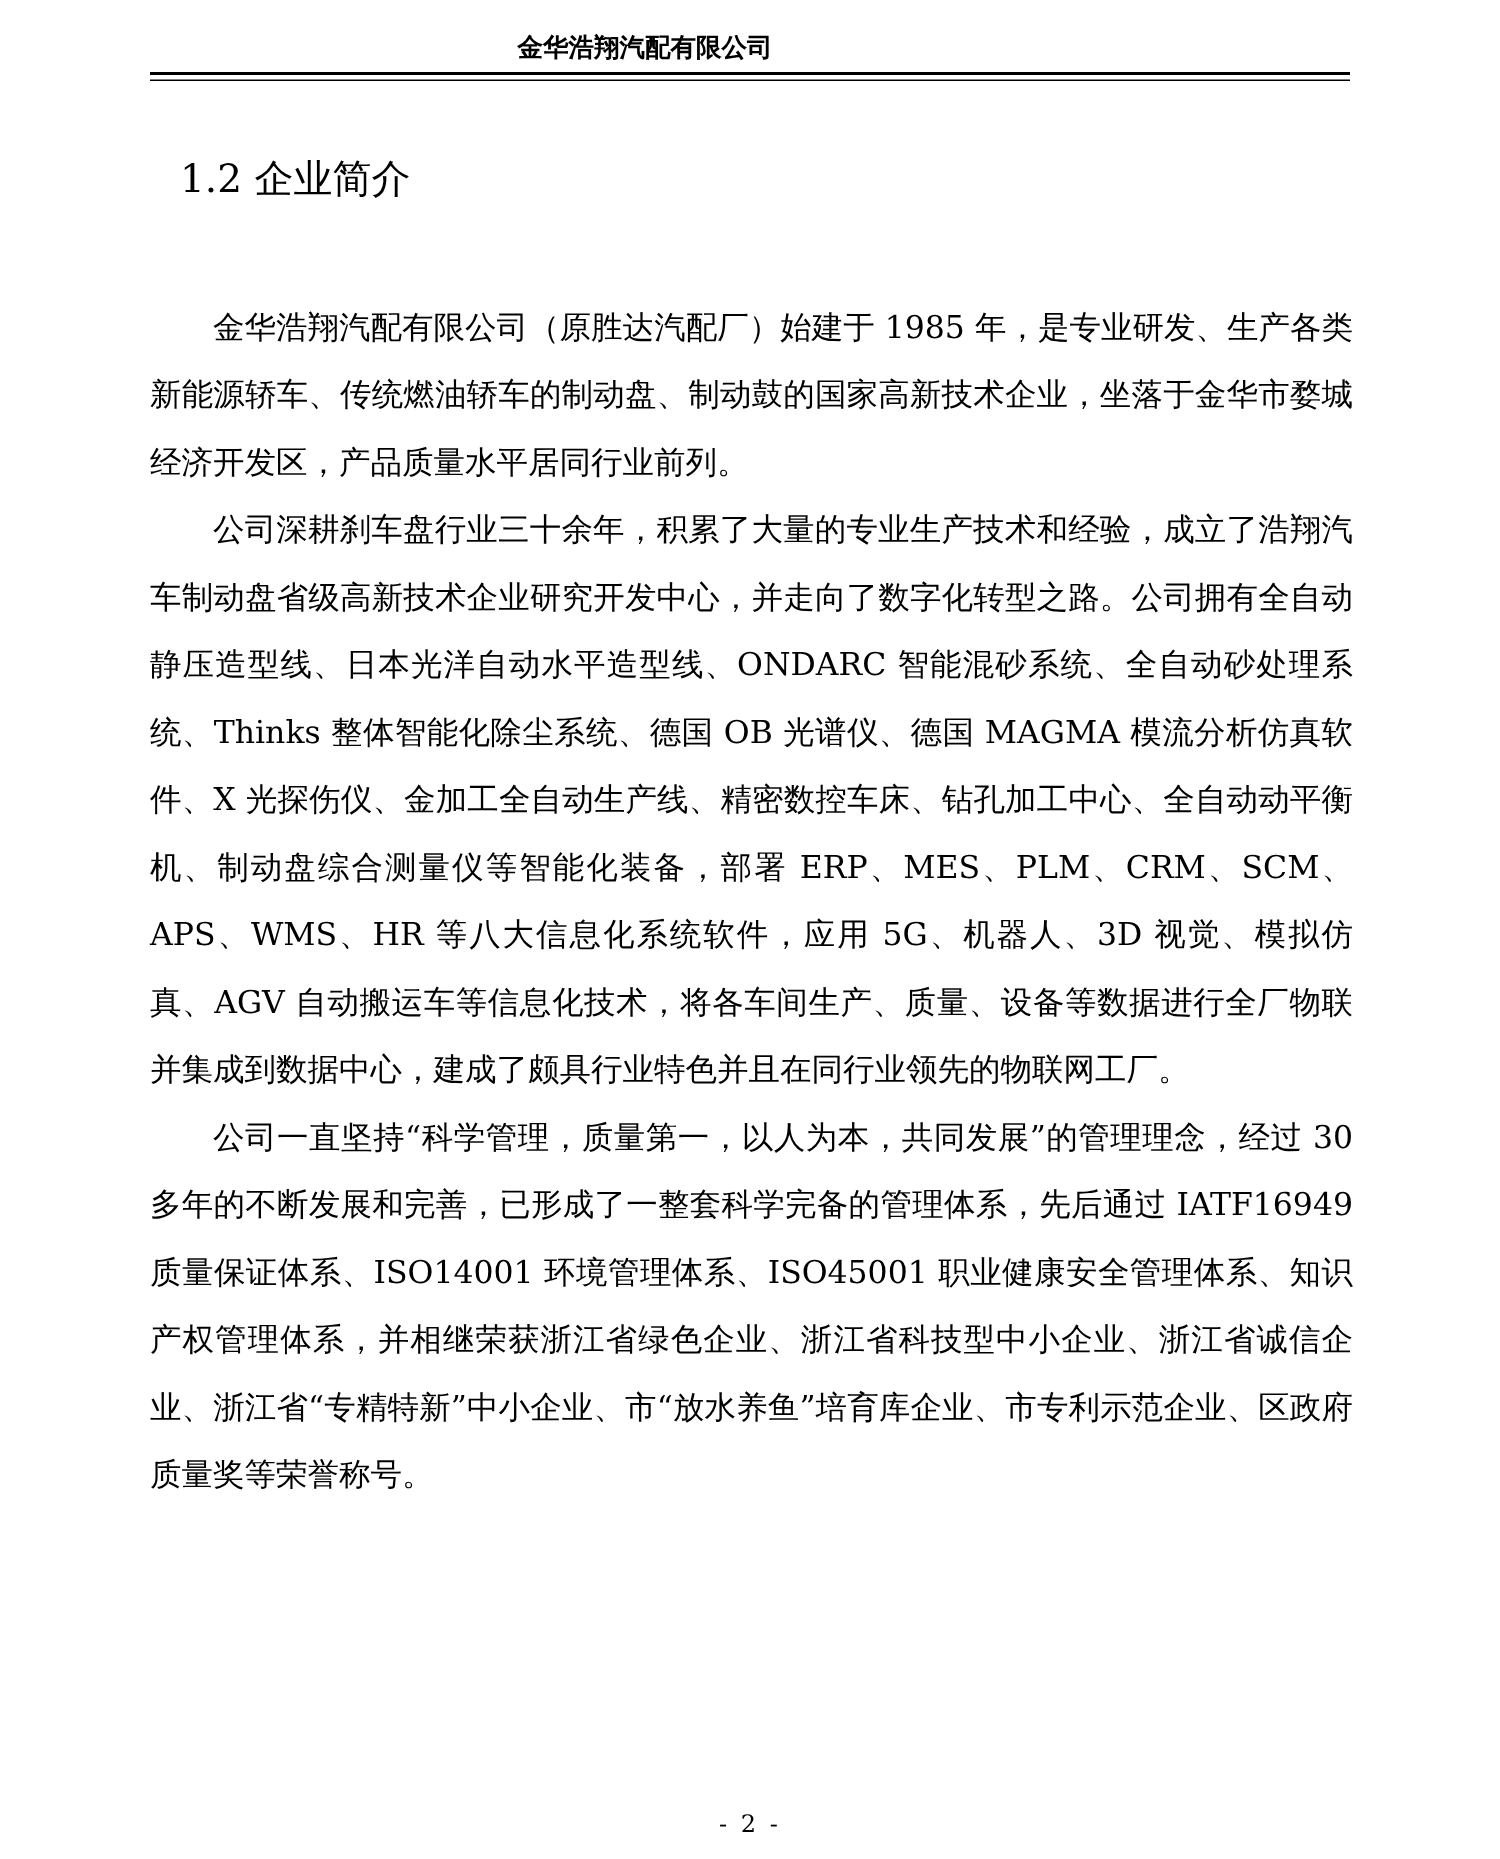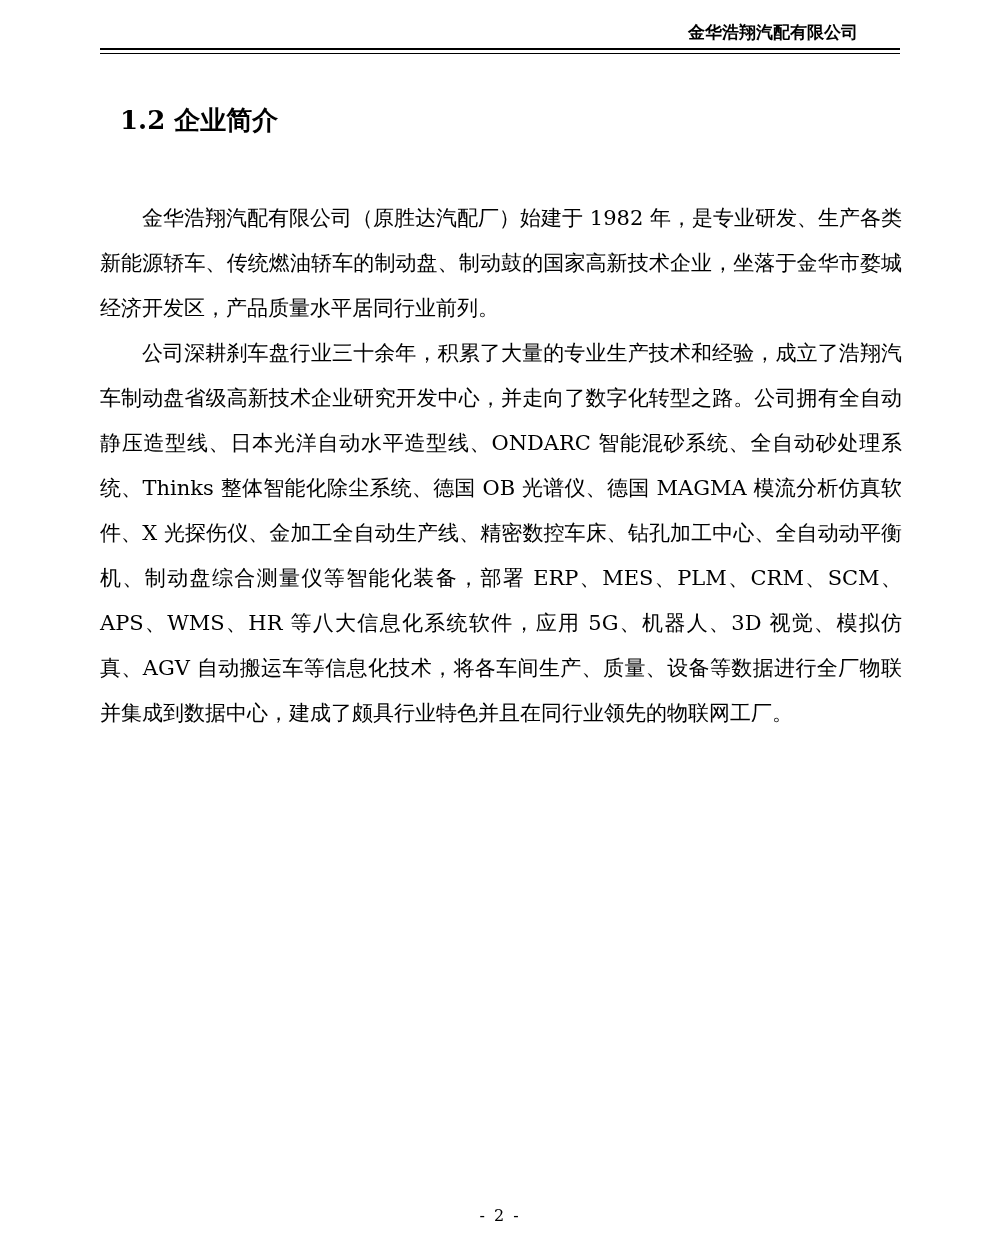--- a/index.html
+++ b/index.html
@@ -18,21 +18,21 @@
     overflow: hidden;
     box-sizing: border-box;
   }
   
   .page-header {
     margin: 0 100px;
     padding-top: 20px;
   }
   .header-row {
     display: flex;
-    justify-content: flex-end;
+    justify-content: space-between;
     align-items: baseline;
     padding: 0 42px 0 245px;
     font-size: 17px;
     font-weight: bold;
     line-height: 24px;
     white-space: nowrap;
     gap: 40px;
   }
   .header-report-title {
     letter-spacing: 7px;
@@ -43,21 +43,21 @@
     border-top: 2.5px solid #000;
     border-bottom: 1.5px solid #000;
   }
   
   .doc-body {
     margin: 0 98px 0 100px;
   }
   .section-title {
     font-size: 26px;
     line-height: 34px;
-    font-weight: bold;
+    font-weight: normal;
     margin: 49px 0 59px 20px;
   }
   .doc-body p {
     margin: 0;
     font-size: 21px;
     line-height: 45px;
     text-align: justify;
     text-justify: inter-ideograph;
     text-indent: 2em;
     word-break: break-word;
@@ -81,24 +81,25 @@
   <header class="page-header">
     <div class="header-row">
       <span class="header-company">金华浩翔汽配有限公司</span>
     </div>
     <div class="double-rule"></div>
   </header>
 
   <main class="doc-body">
     <h2 class="section-title">1.2 企业简介</h2>
 
-    <p>金华浩翔汽配有限公司（原胜达汽配厂）始建于 1982 年，是专业研发、生产各类新能源轿车、传统燃油轿车的制动盘、制动鼓的国家高新技术企业，坐落于金华市婺城经济开发区，产品质量水平居同行业前列。</p>
+    <p>金华浩翔汽配有限公司（原胜达汽配厂）始建于 1985 年，是专业研发、生产各类新能源轿车、传统燃油轿车的制动盘、制动鼓的国家高新技术企业，坐落于金华市婺城经济开发区，产品质量水平居同行业前列。</p>
 
     <p>公司深耕刹车盘行业三十余年，积累了大量的专业生产技术和经验，成立了浩翔汽车制动盘省级高新技术企业研究开发中心，并走向了数字化转型之路。公司拥有全自动静压造型线、日本光洋自动水平造型线、ONDARC 智能混砂系统、全自动砂处理系统、Thinks 整体智能化除尘系统、德国 OB 光谱仪、德国 MAGMA 模流分析仿真软件、X 光探伤仪、金加工全自动生产线、精密数控车床、钻孔加工中心、全自动动平衡机、制动盘综合测量仪等智能化装备，部署 ERP、MES、PLM、CRM、SCM、APS、WMS、HR 等八大信息化系统软件，应用 5G、机器人、3D 视觉、模拟仿真、AGV 自动搬运车等信息化技术，将各车间生产、质量、设备等数据进行全厂物联并集成到数据中心，建成了颇具行业特色并且在同行业领先的物联网工厂。</p>
 
 
+    <p>公司一直坚持“科学管理，质量第一，以人为本，共同发展”的管理理念，经过 30 多年的不断发展和完善，已形成了一整套科学完备的管理体系，先后通过 IATF16949 质量保证体系、ISO14001 环境管理体系、ISO45001 职业健康安全管理体系、知识产权管理体系，并相继荣获浙江省绿色企业、浙江省科技型中小企业、浙江省诚信企业、浙江省“专精特新”中小企业、市“放水养鱼”培育库企业、市专利示范企业、区政府质量奖等荣誉称号。</p>
   </main>
 
   <footer class="page-footer">
     <span>- 2 -</span>
   </footer>
 
 </div>
 
 </body></html>

